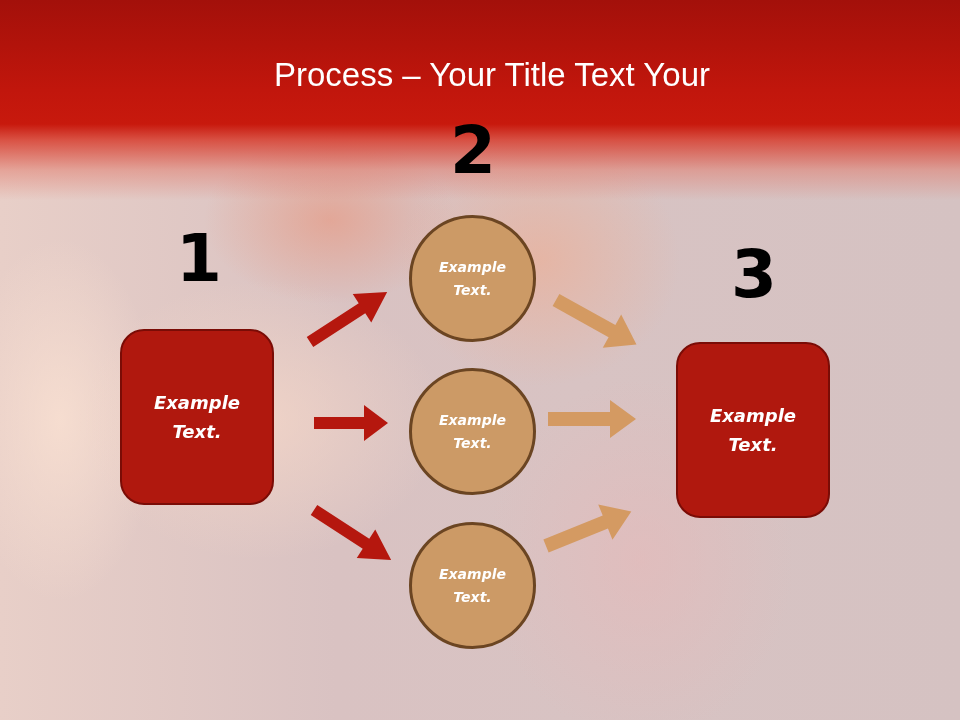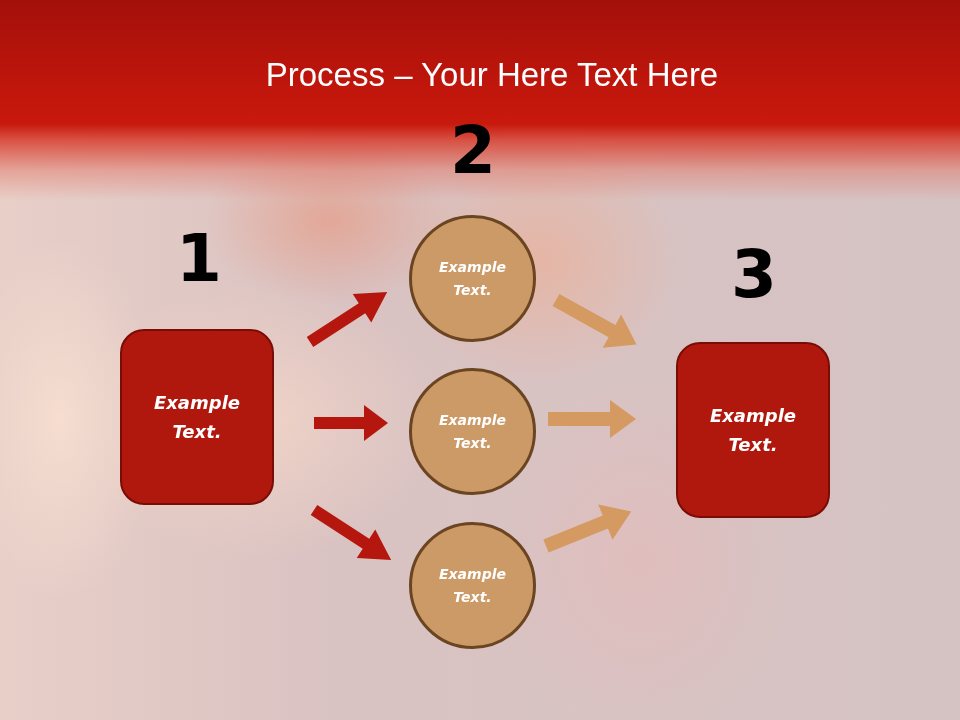--- a/index.html
+++ b/index.html
@@ -52,21 +52,21 @@
   .circle .label { font-size: 14px; line-height: 23px; }
   svg.arrows { position: absolute; left: 0; top: 0; width: 960px; height: 720px; }
 </style>
 </head>
 <body>
 
 <div class="bg"></div>
 <div class="header"></div>
 
 <div class="title">
-  <span class="bold">Process</span><span> – Your Here Text Here</span>
+  <span class="bold">Process</span><span> – Your Title Text Your</span>
 </div>
 
 <div class="num" style="left:159px; top:226px;">1</div>
 <div class="num" style="left:433px; top:118px;">2</div>
 <div class="num" style="left:714px; top:242px;">3</div>
 
 <div class="box" style="left:120px; top:329px;">
   <div class="label">Example</div>
   <div class="label">Text.</div>
 </div>

